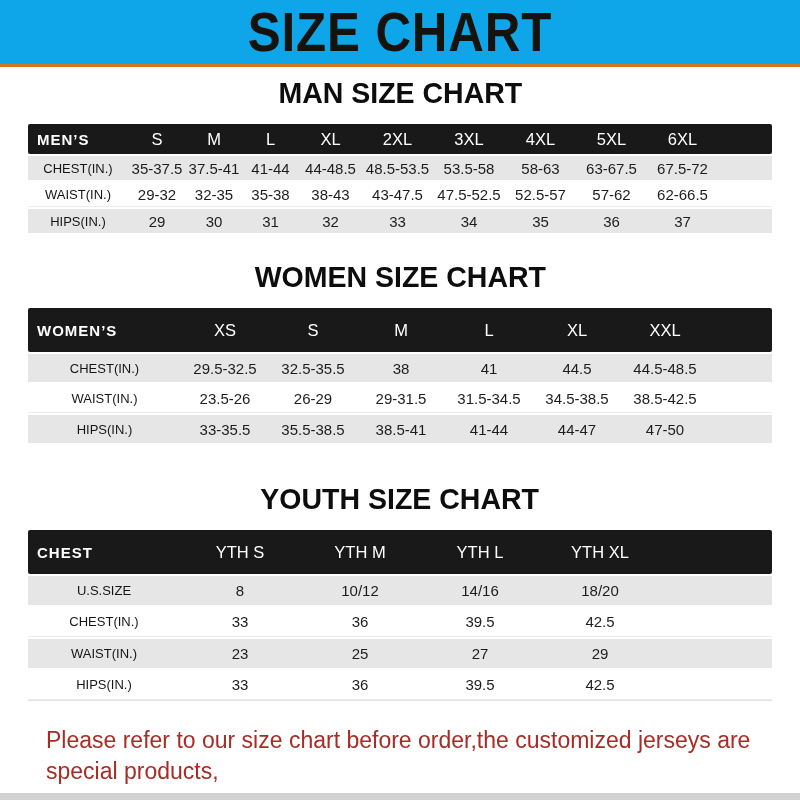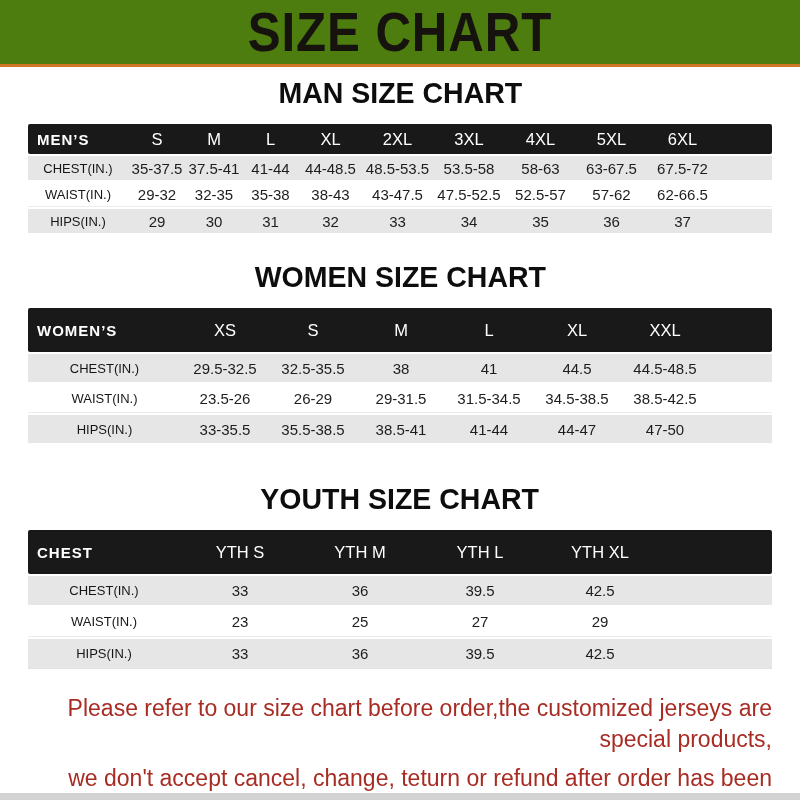--- a/index.html
+++ b/index.html
@@ -1,19 +1,19 @@
 <!DOCTYPE html>
 <html><head>
 <meta charset="utf-8">
 <style>
   html,body{margin:0;padding:0;background:#ffffff;}
   body{width:800px;height:800px;overflow:hidden;font-family:"Liberation Sans",sans-serif;position:relative;}
 
   
-  .banner{height:64px;background:#4d7c0f;border-bottom:3px solid #cf7722;
+  .banner{height:64px;background:#0ea5e9;border-bottom:3px solid #cf7722;
           display:flex;align-items:center;justify-content:center;}
   .banner-title{font-size:56px;font-weight:bold;color:#16120e;letter-spacing:1px;
                 transform:scaleX(0.88);white-space:nowrap;line-height:1;}
 
   
   .section-title{text-align:center;margin:0;}
   .section-title .t{display:inline-block;font-size:30px;line-height:36px;font-weight:bold;
                     color:#0d0d0d;transform:scaleX(0.95);letter-spacing:0;white-space:nowrap;}
   .st-man{margin-top:8px;}
   .st-women{margin-top:26px;}
@@ -40,21 +40,21 @@
   table.women tbody td{height:28px;}
   table.youth thead th{height:44px;}
   table.youth tbody td{height:29px;}
   table.youth{border-bottom:1px solid #e2e2e2;}
 
   table.size-table thead th:first-child{border-radius:2px 0 0 2px;}
   table.size-table thead th:last-child{border-radius:0 2px 2px 0;}
 
   
   .note{margin:24px 20px 0 30px;color:#a82c24;font-size:23px;line-height:31px;}
-  .note p{margin:8px;text-align:right;}
+  .note p{margin:16px;}
 
   
   .bottom-strip{position:absolute;left:0;bottom:0;width:800px;height:7px;background:#d2d2d2;}
 </style>
 </head>
 <body>
 
 <div class="banner">
   <div class="banner-title">SIZE CHART</div>
 </div>
@@ -214,20 +214,28 @@
       <th class="corner">CHEST</th>
       <th class="size-col">YTH S</th>
       <th class="size-col">YTH M</th>
       <th class="size-col">YTH L</th>
       <th class="size-col">YTH XL</th>
       <th class="size-col"></th>
     </tr>
   </thead>
   <tbody>
     <tr>
+      <td class="rlabel">U.S.SIZE</td>
+      <td>8</td>
+      <td>10/12</td>
+      <td>14/16</td>
+      <td>18/20</td>
+      <td></td>
+    </tr>
+    <tr>
       <td class="rlabel">CHEST(IN.)</td>
       <td>33</td>
       <td>36</td>
       <td>39.5</td>
       <td>42.5</td>
       <td></td>
     </tr>
     <tr>
       <td class="rlabel">WAIST(IN.)</td>
       <td>23</td>

